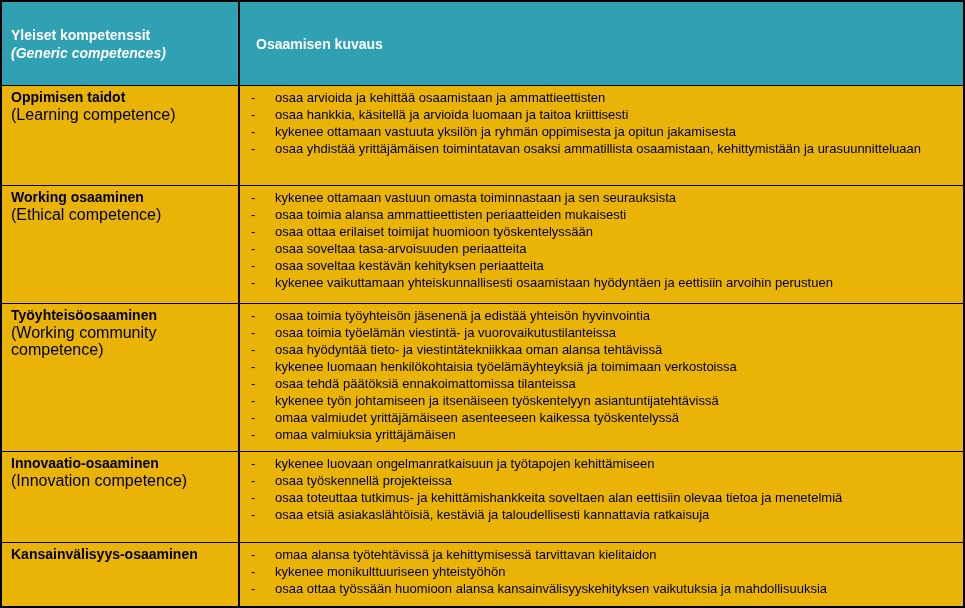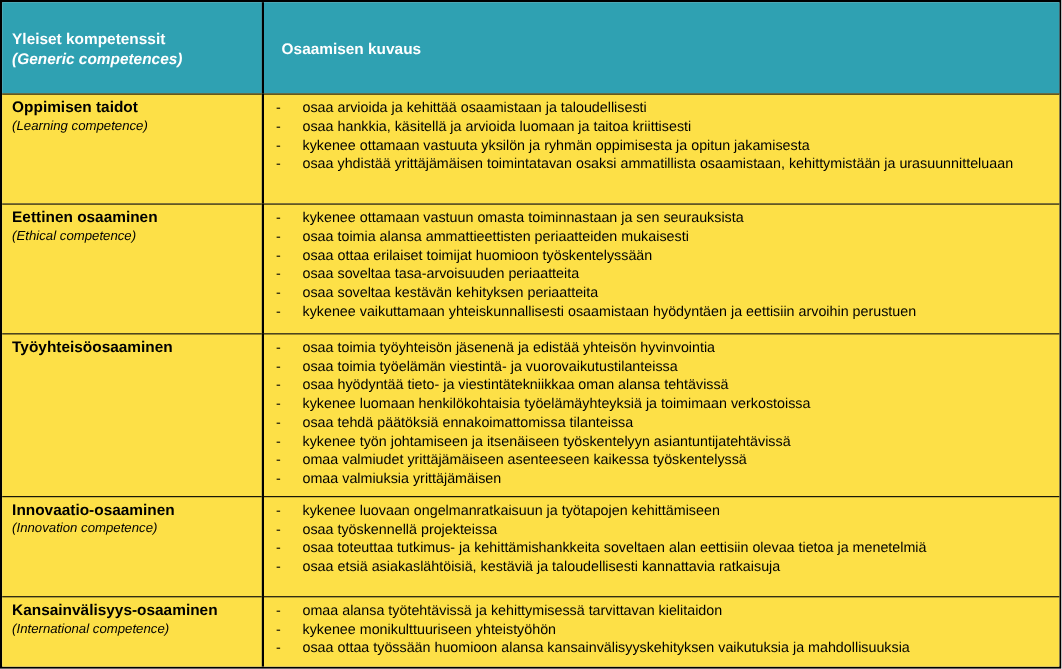--- a/index.html
+++ b/index.html
@@ -23,25 +23,25 @@
     background: var(--accent);
     color: #fff;
     display: flex; flex-direction: column; justify-content: center;
     font-size: 14px; line-height: 18px;
     font-weight: bold;
   }
   .hcell.hleft  { padding-left: 9px; }
   .hcell.hright { border-left: 2px solid var(--line); padding-left: 16px; }
   .hcell .en { font-style: italic; }
   
-  .cell { border-top: 1px solid var(--line); background: #fde047; }
+  .cell { border-top: 1px solid var(--line); background: #eab308; }
   .cell.left  { padding: 3px 6px 0 9px; }
   .cell.right { border-left: 2px solid var(--line); padding: 3px 0 0 0; }
   .name-fi { font-weight: bold; font-size: 14px; line-height: 17px; }
-  .name-en { font-style: italic; font-size: 12px; line-height: 17px; }
+  .name-en { font-size: 16px; line-height: 17px; }
   .bullet { display: flex; font-size: 13px; line-height: 17px; }
   .bullet .dash { flex: 0 0 35px; padding-left: 11px; }
   .bullet .btxt { flex: 1 1 auto; padding-right: 8px; max-width: 655px; }
 </style>
 </head>
 <body>
 
 <div class="grid">
   <div class="hcell hleft">
     <div class="fi">Yleiset kompetenssit</div>
@@ -51,37 +51,37 @@
     <div class="fi">Osaamisen kuvaus</div>
   </div>
 
 <div class="cell left">
       <div class="name-fi">Oppimisen taidot</div>
       <div class="name-en">(Learning competence)</div>
     </div>
     <div class="cell right">
       <div class="bullet">
         <span class="dash">-</span>
-        <span class="btxt">osaa arvioida ja kehittää osaamistaan ja taloudellisesti</span>
+        <span class="btxt">osaa arvioida ja kehittää osaamistaan ja ammattieettisten</span>
       </div>
       <div class="bullet">
         <span class="dash">-</span>
         <span class="btxt">osaa hankkia, käsitellä ja arvioida luomaan ja taitoa kriittisesti</span>
       </div>
       <div class="bullet">
         <span class="dash">-</span>
         <span class="btxt">kykenee ottamaan vastuuta yksilön ja ryhmän oppimisesta ja opitun jakamisesta</span>
       </div>
       <div class="bullet">
         <span class="dash">-</span>
         <span class="btxt">osaa yhdistää yrittäjämäisen toimintatavan osaksi ammatillista osaamistaan, kehittymistään ja urasuunnitteluaan</span>
       </div>
     </div>
     <div class="cell left">
-      <div class="name-fi">Eettinen osaaminen</div>
+      <div class="name-fi">Working osaaminen</div>
       <div class="name-en">(Ethical competence)</div>
     </div>
     <div class="cell right">
       <div class="bullet">
         <span class="dash">-</span>
         <span class="btxt">kykenee ottamaan vastuun omasta toiminnastaan ja sen seurauksista</span>
       </div>
       <div class="bullet">
         <span class="dash">-</span>
         <span class="btxt">osaa toimia alansa ammattieettisten periaatteiden mukaisesti</span>
@@ -98,20 +98,21 @@
         <span class="dash">-</span>
         <span class="btxt">osaa soveltaa kestävän kehityksen periaatteita</span>
       </div>
       <div class="bullet">
         <span class="dash">-</span>
         <span class="btxt">kykenee vaikuttamaan yhteiskunnallisesti osaamistaan hyödyntäen ja eettisiin arvoihin perustuen</span>
       </div>
     </div>
     <div class="cell left">
       <div class="name-fi">Työyhteisöosaaminen</div>
+      <div class="name-en">(Working community competence)</div>
     </div>
     <div class="cell right">
       <div class="bullet">
         <span class="dash">-</span>
         <span class="btxt">osaa toimia työyhteisön jäsenenä ja edistää yhteisön hyvinvointia</span>
       </div>
       <div class="bullet">
         <span class="dash">-</span>
         <span class="btxt">osaa toimia työelämän viestintä- ja vuorovaikutustilanteissa</span>
       </div>
@@ -157,21 +158,20 @@
         <span class="dash">-</span>
         <span class="btxt">osaa toteuttaa tutkimus- ja kehittämishankkeita soveltaen alan eettisiin olevaa tietoa ja menetelmiä</span>
       </div>
       <div class="bullet">
         <span class="dash">-</span>
         <span class="btxt">osaa etsiä asiakaslähtöisiä, kestäviä ja taloudellisesti kannattavia ratkaisuja</span>
       </div>
     </div>
     <div class="cell left">
       <div class="name-fi">Kansainvälisyys-osaaminen</div>
-      <div class="name-en">(International competence)</div>
     </div>
     <div class="cell right">
       <div class="bullet">
         <span class="dash">-</span>
         <span class="btxt">omaa alansa työtehtävissä ja kehittymisessä tarvittavan kielitaidon</span>
       </div>
       <div class="bullet">
         <span class="dash">-</span>
         <span class="btxt">kykenee monikulttuuriseen yhteistyöhön</span>
       </div>

